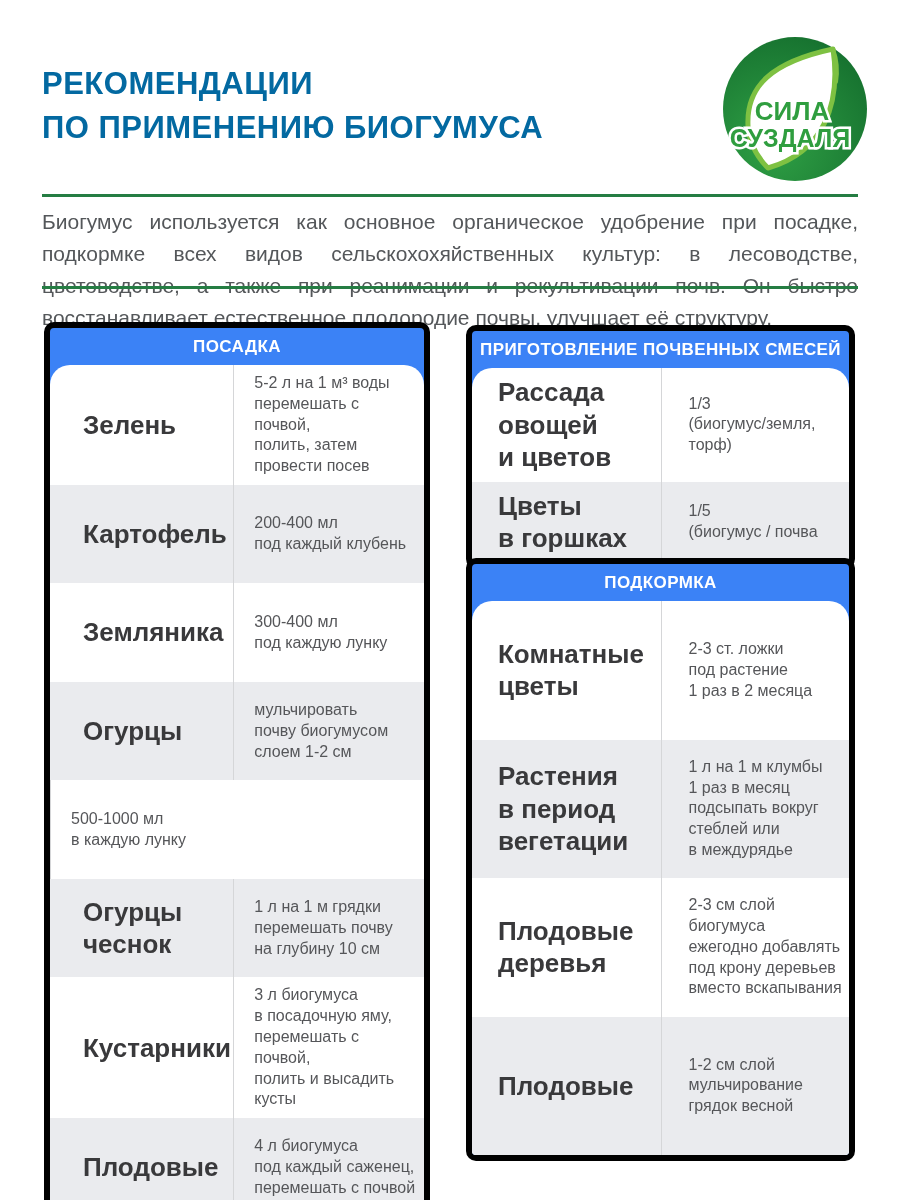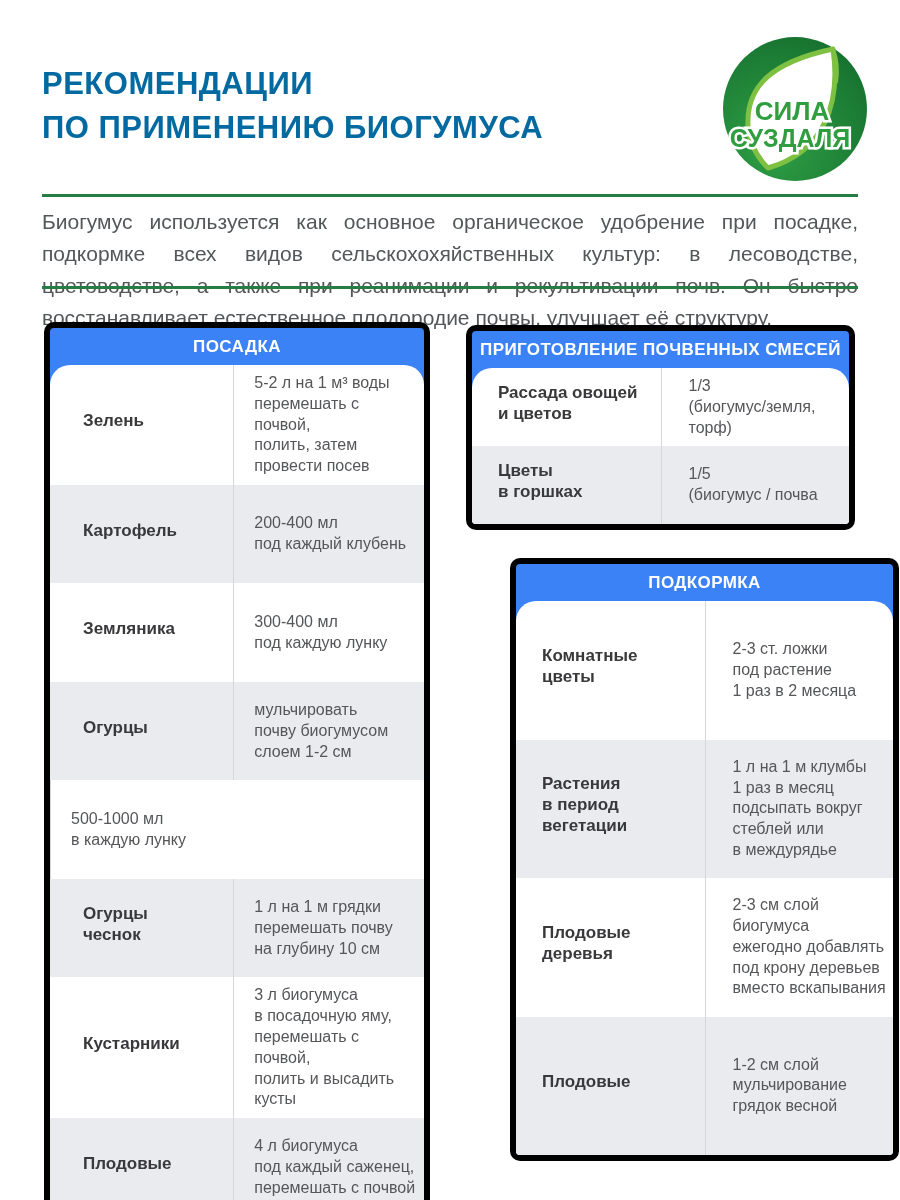--- a/index.html
+++ b/index.html
@@ -25,38 +25,38 @@
     font-size:21px; line-height:1.52; color:#54575A; text-align:justify;
   }
 
   
   .card {
     position:absolute; background:#3b82f6; border:6px solid #000000;
     border-radius:10px; overflow:hidden; box-sizing:border-box;
   }
   .card-posadka   { left:44px;  top:322px; width:386px; }
   .card-smesi     { left:466px; top:325px; width:389px; }
-  .card-podkormka { left:466px; top:558px; width:389px;margin-left:44px; }
+  .card-podkormka { left:466px; top:558px; width:389px; }
 
   .card-header {
     height:37px; display:flex; align-items:center; justify-content:center;
     color:#ffffff; font-weight:700; font-size:17px; letter-spacing:0.4px;
   }
   .card-body { background:#ffffff; border-radius:20px 20px 0 0; overflow:hidden; }
 
   .row { display:flex; }
   .row:nth-child(even) { background:#EAEBEE; }
   .card-posadka   .row { min-height:98.5px; }
   .card-smesi     .row { min-height:77.5px; }
   .card-podkormka .row { min-height:138.5px; }
 
   .cell-name {
-    width:49%; box-sizing:border-box; padding:8px 8px 16px 33px;
+    width:49%; box-sizing:border-box; padding:8px 8px 8px 33px;
     display:flex; align-items:center;
-    font-weight:700; font-size:17px; color:#39393B;
+    font-weight:700; font-size:26px; color:#39393B;
     line-height:1.25; white-space:pre-line;
   }
   .cell-value {
     flex:1; box-sizing:border-box; border-left:1px solid #D5D6D8;
     padding:8px 6px 8px 20px; display:flex; align-items:center;
     font-size:16px; color:#555659; line-height:1.3; white-space:pre-line;
   }
   .card-smesi .cell-name, .card-podkormka .cell-name { width:50%; padding-left:26px; }
   .card-smesi .cell-value, .card-podkormka .cell-value { padding-left:27px; }
 

